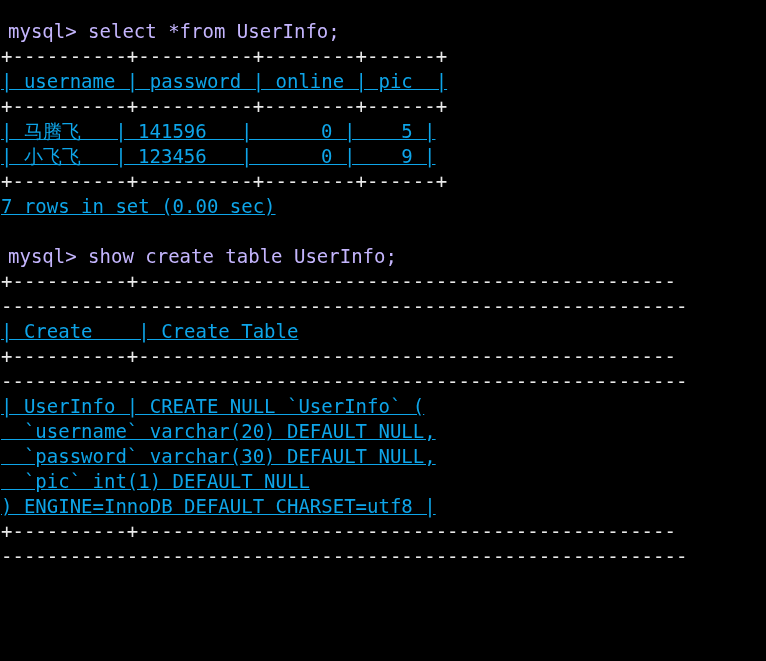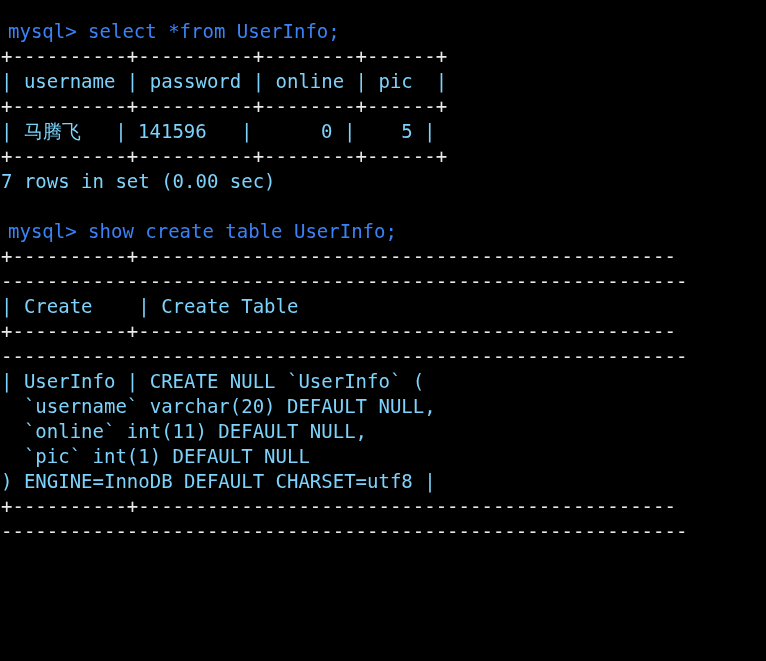--- a/index.html
+++ b/index.html
@@ -37,40 +37,41 @@
     color: #e9e9e9;
     letter-spacing: 0px;
     padding-left: 1px;
     font-family: "DejaVu Sans Mono", "Liberation Mono", monospace;
     overflow: hidden;
   }
   .line.blank {
     color: transparent;
   }
   
-  .line.prompt { color: #3b82f6; padding-left: 8px; }
+  .line.prompt { color: #c4b5fd; padding-left: 8px; }
   .line.rule   { color: #e9e9e9; }
-  .line.data   { color: #7dd3fc; }
+  .line.data   { color: #0ea5e9; text-decoration: underline; }
 </style>
 </head>
 <body>
 
 <div class="terminal">
   <div class="screen">
 
     <div class="line prompt">mysql&gt; select *from UserInfo;</div>
 
     <div class="line rule">+----------+----------+--------+------+</div>
 
     <div class="line data">| username | password | online | pic  |</div>
 
     <div class="line rule">+----------+----------+--------+------+</div>
 
     <div class="line data">| 马腾飞   | 141596   |      0 |    5 |</div>
 
+    <div class="line data">| 小飞飞   | 123456   |      0 |    9 |</div>
 
     <div class="line rule">+----------+----------+--------+------+</div>
 
     <div class="line data">7 rows in set (0.00 sec)</div>
 
     <div class="line blank"></div>
 
     <div class="line prompt">mysql&gt; show create table UserInfo;</div>
 
     <div class="line rule">+----------+-----------------------------------------------</div>
@@ -80,22 +81,22 @@
     <div class="line data">| Create    | Create Table</div>
 
     <div class="line rule">+----------+-----------------------------------------------</div>
 
     <div class="line rule">------------------------------------------------------------</div>
 
     <div class="line data">| UserInfo | CREATE NULL `UserInfo` (</div>
 
     <div class="line data">  `username` varchar(20) DEFAULT NULL,</div>
 
+    <div class="line data">  `password` varchar(30) DEFAULT NULL,</div>
 
-    <div class="line data">  `online` int(11) DEFAULT NULL,</div>
 
     <div class="line data">  `pic` int(1) DEFAULT NULL</div>
 
     <div class="line data">) ENGINE=InnoDB DEFAULT CHARSET=utf8 |</div>
 
     <div class="line rule">+----------+-----------------------------------------------</div>
 
     <div class="line rule">------------------------------------------------------------</div>
 
 

